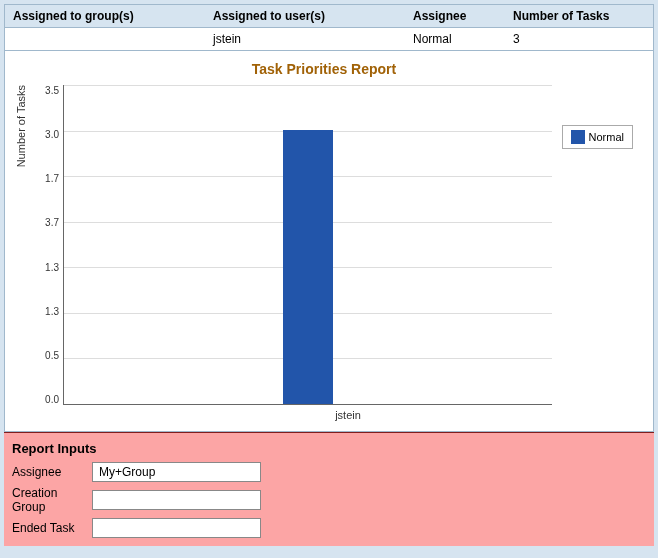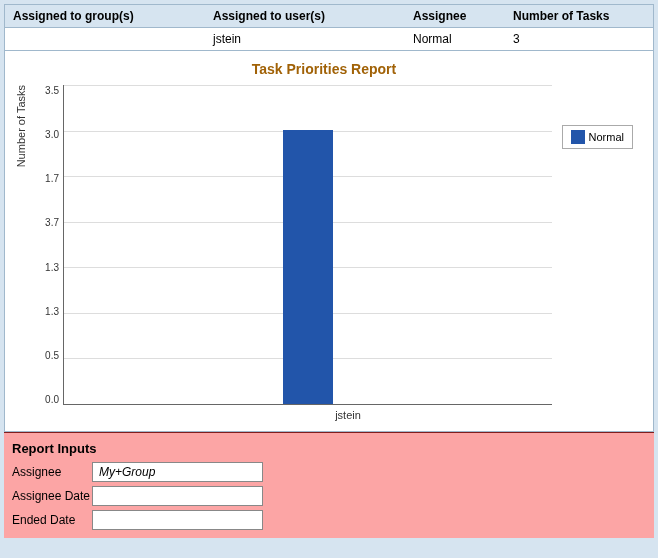--- a/index.html
+++ b/index.html
@@ -186,21 +186,20 @@
       color: #000;
     }
 
     .input-field {
       border: 1px solid #888;
       background: #fff;
       padding: 2px 6px;
       font-size: 12px;
       min-width: 100px;
       height: 20px;
-      font-style: italic;
     }
   </style>
 </head>
 <body>
 
 <div class="page-container">
 
   <div class="table-header">
     <div class="col col-group">Assigned to group(s)</div>
     <div class="col col-user">Assigned to user(s)</div>
@@ -269,23 +268,23 @@
 
   <div class="report-inputs-section">
     <div class="report-inputs-title">Report Inputs</div>
 
     <div class="input-row">
       <div class="input-label">Assignee</div>
       <input class="input-field" type="text" value="My+Group" style="">
     </div>
 
     <div class="input-row">
-      <div class="input-label">Assignee Date</div>
+      <div class="input-label">Creation Group</div>
       <input class="input-field" type="text" style="">
     </div>
 
     <div class="input-row">
-      <div class="input-label">Ended Date</div>
+      <div class="input-label">Ended Task</div>
       <input class="input-field" type="text" style="">
     </div>
   </div>
 
 </div>
 
 </body></html>

